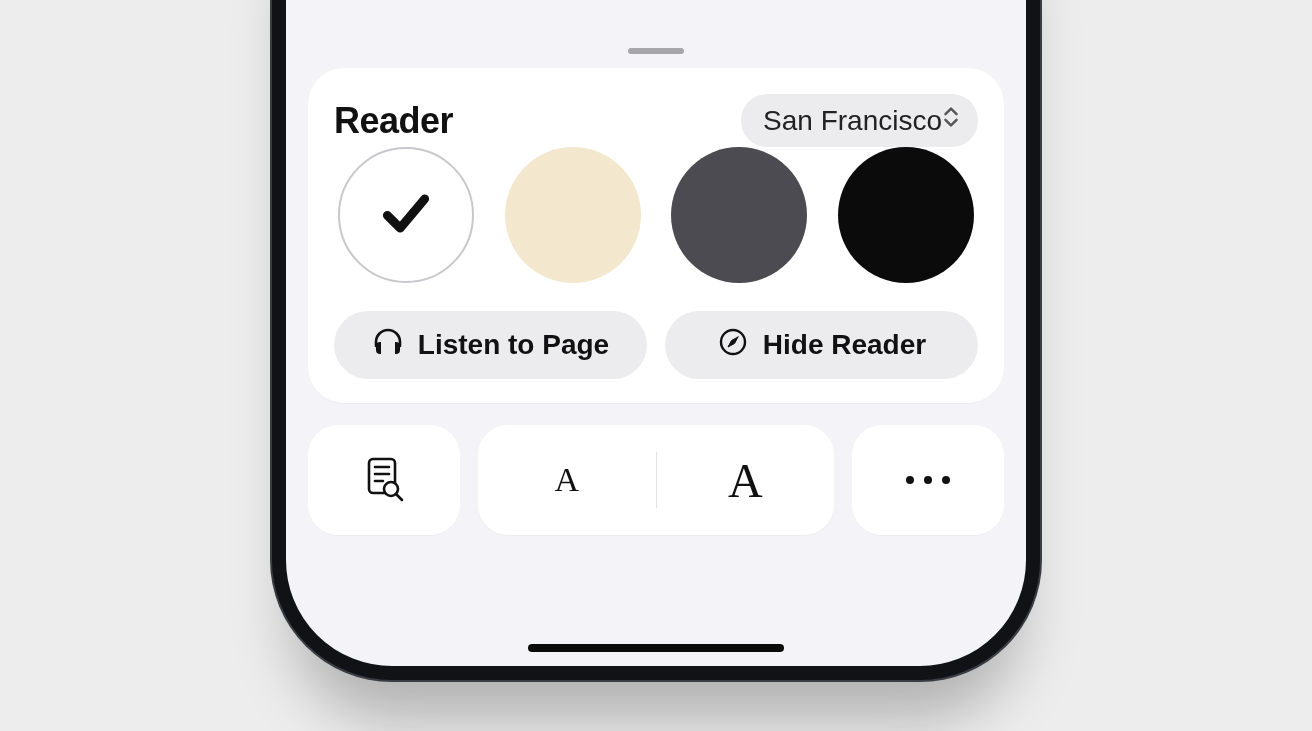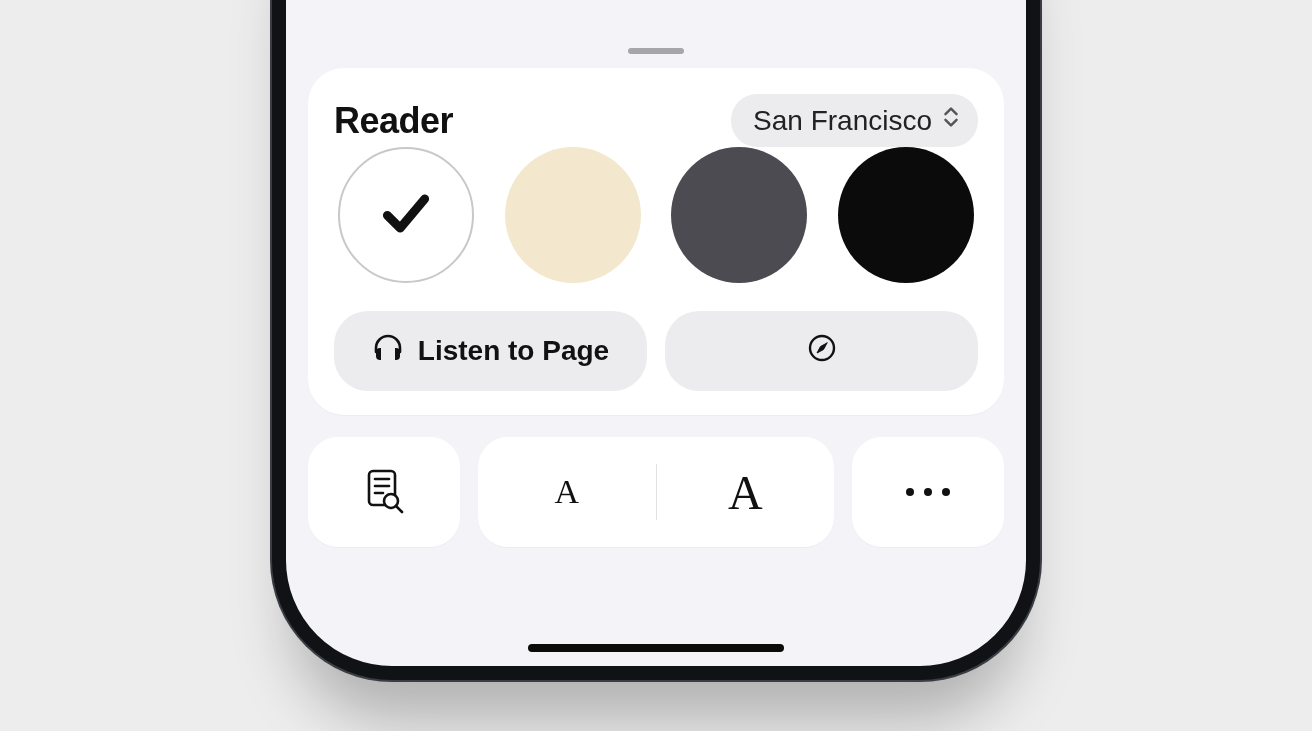--- a/index.html
+++ b/index.html
@@ -61,21 +61,20 @@
   .title {
     font-size: 36px;
     font-weight: 700;
     letter-spacing: -0.5px;
     color: #111;
   }
 
   .font-picker {
     display: inline-flex;
     align-items: center;
-    gap: 10px;
     background: #ecebee;
     color: #222;
     font-size: 28px;
     font-weight: 500;
     padding: 10px 18px 10px 22px;
     border-radius: 26px;
     cursor: pointer;
   }
   .font-picker svg { width: 18px; height: 26px; }
 
@@ -104,21 +103,21 @@
 
   
   .pill-row {
     display: flex;
     gap: 18px;
   }
   .pill {
     flex: 1;
     background: #ecebee;
     border-radius: 34px;
-    height: 80px;
+    height: 68px;
     display: flex;
     align-items: center;
     justify-content: center;
     gap: 14px;
     font-size: 28px;
     font-weight: 600;
     color: #111;
     cursor: pointer;
   }
   .pill svg { width: 32px; height: 32px; }
@@ -225,20 +224,21 @@
           </span>
           <span>Listen to Page</span>
         </div>
         <div class="pill">
           <span>
             <svg viewBox="0 0 32 32" fill="none" stroke="#111" stroke-width="2.4" stroke-linecap="round" stroke-linejoin="round">
               <circle cx="16" cy="16" r="12"></circle>
               <path d="M21 11l-3.5 6.5L11 21l3.5-6.5L21 11z" fill="#111" stroke="#111" stroke-width="1"></path>
             </svg>
           </span>
+          <span>Hide Reader</span>
         </div>
       </div>
     </div>
 
     <div class="toolbar">
       <div class="tbtn findpage">
         <span>
           <svg width="44" height="48" viewBox="0 0 44 48" fill="none" stroke="#111" stroke-width="2.6" stroke-linecap="round" stroke-linejoin="round">
             <rect x="7" y="5" width="26" height="34" rx="4"></rect>
             <line x1="13" y1="13" x2="27" y2="13"></line>

